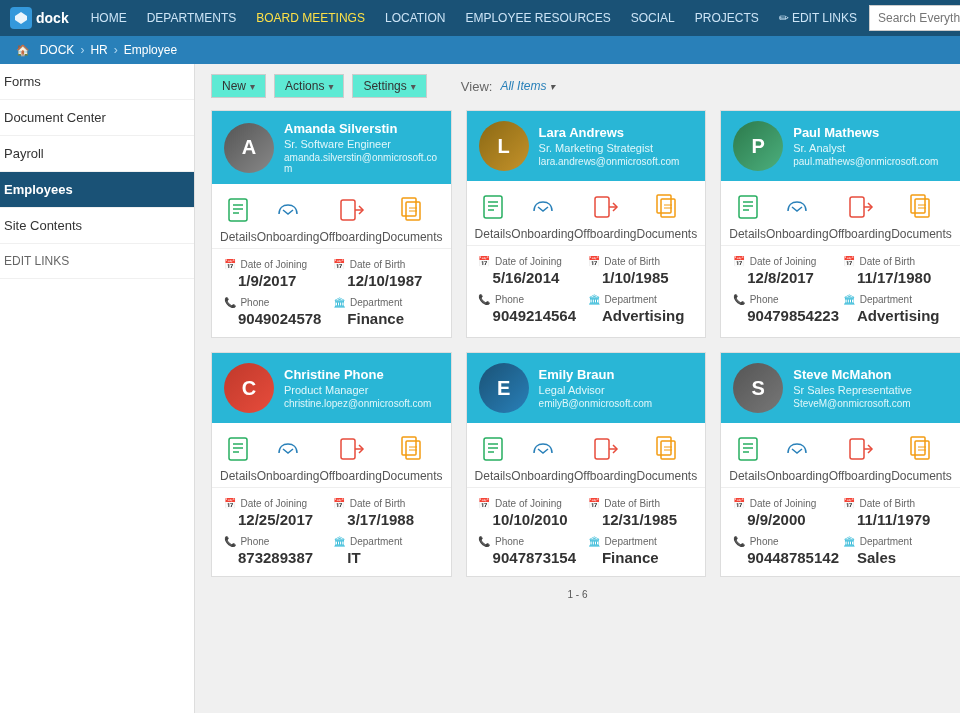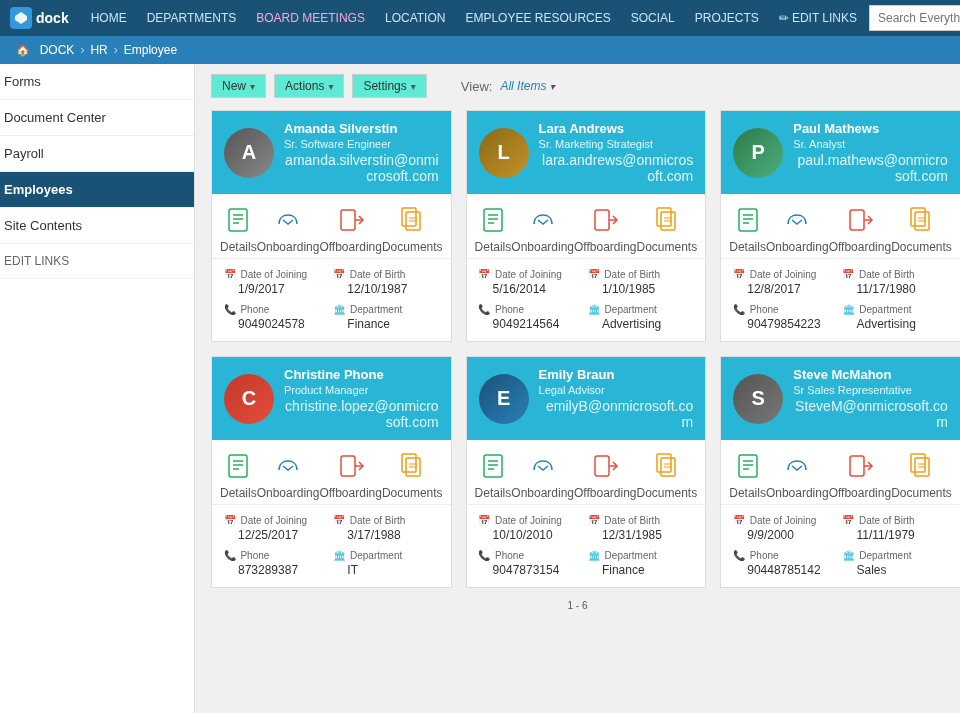--- a/index.html
+++ b/index.html
@@ -182,23 +182,22 @@
       font-size: 13px;
       margin-bottom: 2px;
     }
     .card-title {
       color: #e0f7fa;
       font-size: 11px;
       margin-bottom: 2px;
     }
     .card-email {
       color: #e0f7fa;
-      font-size: 14px;
+      font-size: 10px;
       word-break: break-all;
-      text-align: right;
     }
 
     
     .card-actions {
       display: flex;
       justify-content: space-around;
       padding: 10px 8px 4px;
       border-bottom: 1px solid #eee;
     }
     .card-action {
@@ -232,23 +231,23 @@
     .detail-label-row {
       display: flex;
       align-items: center;
       gap: 4px;
       color: #666;
       font-size: 10px;
       margin-bottom: 2px;
     }
     .detail-icon { font-size: 10px; color: #29b6d6; }
     .detail-value {
-      font-size: 12px;
+      font-size: 15px;
       color: #333;
-      font-weight: 400;
+      font-weight: 700;
       padding-left: 14px;
     }
 
     
     .pagination {
       text-align: center;
       padding: 12px;
       font-size: 10px;
       color: #555;
     }
@@ -274,21 +273,21 @@
   <div class="logo">
     <div class="logo-icon">
       <svg width="14" height="14" viewBox="0 0 14 14">
         <polygon points="7,1 13,5 13,9 7,13 1,9 1,5" fill="white" opacity="0.9"></polygon>
       </svg>
     </div>
     <span>dock</span>
   </div>
   <a>HOME</a>
   <a>DEPARTMENTS</a>
-  <a style="color:#f9a8d4;">BOARD MEETINGS</a>
+  <a style="color:#fde047;">BOARD MEETINGS</a>
   <a>LOCATION</a>
   <a>EMPLOYEE RESOURCES</a>
   <a>SOCIAL</a>
   <a>PROJECTS</a>
   <a style="display:flex;align-items:center;gap:3px;">
     <span>✏</span> EDIT LINKS
   </a>
   <div class="search-area">
     <input class="search-input" type="text" placeholder="Search Everything" style="">
 

